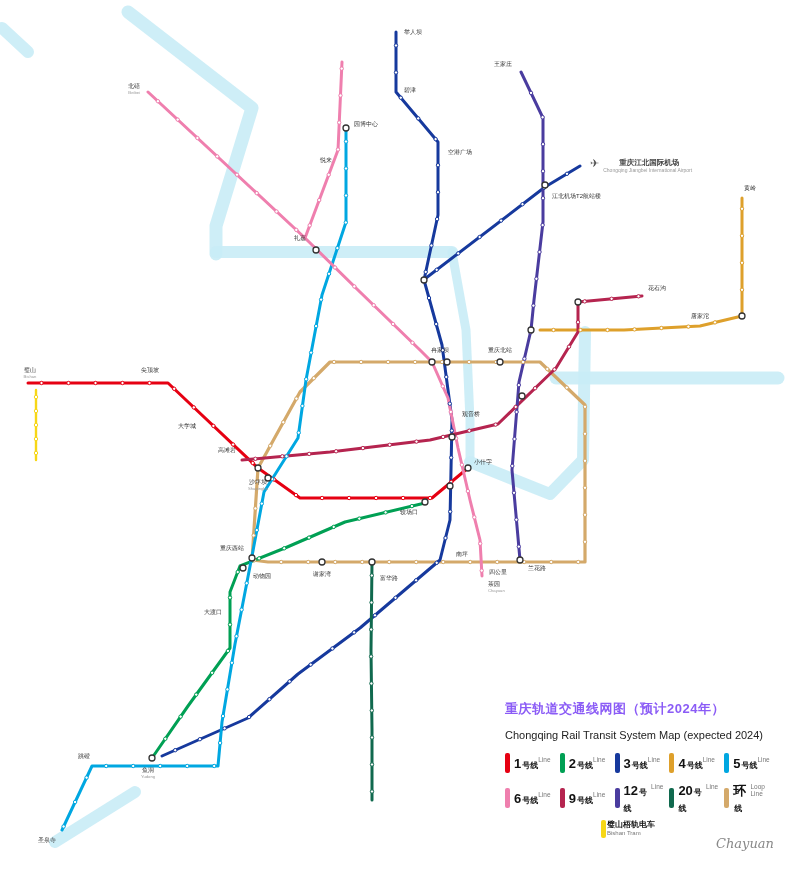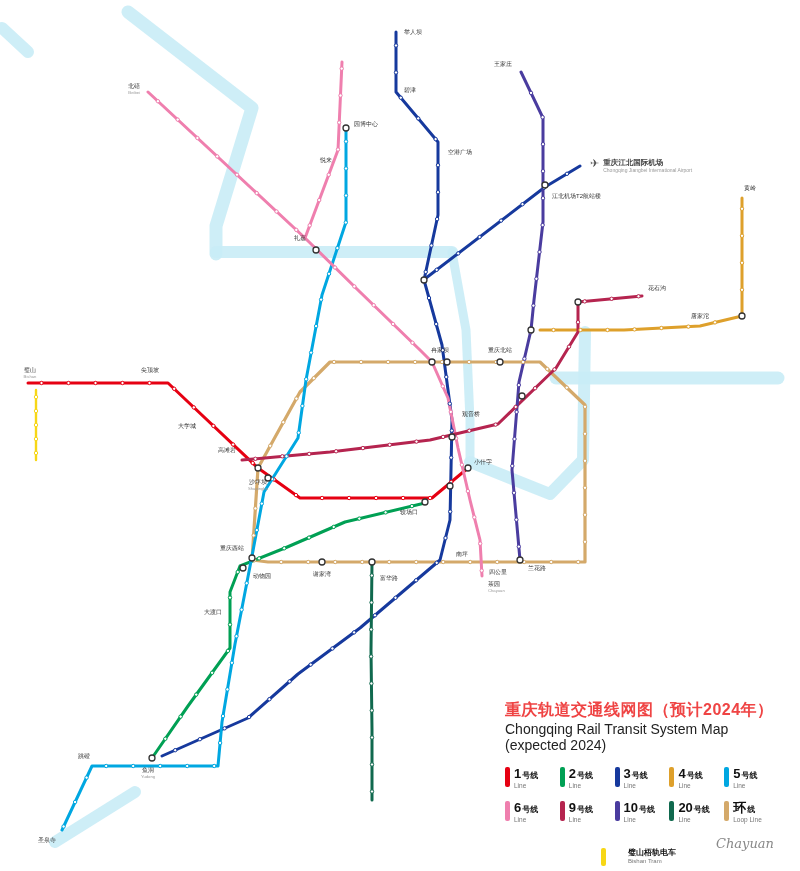--- a/index.html
+++ b/index.html
@@ -2,34 +2,34 @@
 <html><head>
 <meta charset="utf-8">
 <style>
   html,body{margin:0;padding:0;background:#fff;}
   .canvas{position:relative;width:800px;height:871px;background:#fff;overflow:hidden;
           font-family:"Liberation Sans",sans-serif;}
   #map-svg{position:absolute;left:0;top:0;}
   
   .airport-label{position:absolute;left:590px;top:158px;display:flex;align-items:flex-start;gap:4px;}
   .airport-label .plane{font-size:11px;color:#555;line-height:11px;}
-  .airport-label .cn{font-size:7.5px;font-weight:bold;color:#444;line-height:9px;}
+  .airport-label .cn{font-size:7.5px;font-weight:bold;color:#444;line-height:9px;margin-left:16px;}
   .airport-label .en{font-size:5px;color:#999;line-height:7px;}
   
   .info{position:absolute;left:505px;top:700px;width:268px;}
-  .title{font-size:16px;font-weight:bold;color:#ef4444;letter-spacing:0.5px;white-space:nowrap;}
-  .subtitle{font-size:14px;color:#222;margin-top:0;}
+  .title{font-size:13px;font-weight:bold;color:#8b5cf6;letter-spacing:0.5px;white-space:nowrap;}
+  .subtitle{font-size:11px;color:#222;margin-top:11px;}
   .legend{margin-top:12px;display:grid;grid-template-columns:repeat(5,1fr);gap:9px 6px;}
   .legend-item{display:flex;align-items:center;gap:4px;}
   .legend-item .bar{display:inline-block;width:5px;height:20px;border-radius:2px;flex:0 0 auto;}
-  .legend-item .lt{display:flex;flex-direction:column;line-height:1;}
+  .legend-item .lt{display:flex;line-height:1;}
   .legend-item .num{font-size:13px;font-weight:bold;color:#111;}
   .legend-item .suf{font-size:8px;font-weight:bold;color:#111;margin-left:1px;}
   .legend-item .l2{font-size:6.5px;color:#777;margin-top:2px;}
-  .tram-row{margin-top:25px;margin-left:96px;display:flex;align-items:center;gap:22px;}
+  .tram-row{margin-top:6px;margin-left:96px;display:flex;align-items:center;gap:1px;}
   .tram-row .bar{display:inline-block;width:5px;height:18px;border-radius:2px;}
   .tram-row .cn{font-size:8px;font-weight:bold;color:#111;line-height:1.1;}
   .tram-row .en{font-size:6px;color:#777;line-height:1.1;}
   .watermark{position:absolute;left:716px;top:836px;font-family:"DejaVu Serif",serif;
              font-style:italic;font-size:13px;color:#888;}
 </style>
 </head>
 <body>
 
 <div class="canvas">
@@ -408,21 +408,21 @@
         <div class="legend-item">
           <span class="bar" style="background: rgb(181, 36, 79);"></span>
           <span class="lt">
             <span class="l1"><span class="num">9</span><span class="suf">号线</span></span>
             <span class="l2">Line</span>
           </span>
         </div>
         <div class="legend-item">
           <span class="bar" style="background: rgb(74, 60, 159);"></span>
           <span class="lt">
-            <span class="l1"><span class="num">10</span><span class="suf">号线</span></span>
+            <span class="l1"><span class="num">12</span><span class="suf">号线</span></span>
             <span class="l2">Line</span>
           </span>
         </div>
         <div class="legend-item">
           <span class="bar" style="background: rgb(16, 105, 78);"></span>
           <span class="lt">
             <span class="l1"><span class="num">20</span><span class="suf">号线</span></span>
             <span class="l2">Line</span>
           </span>
         </div>

